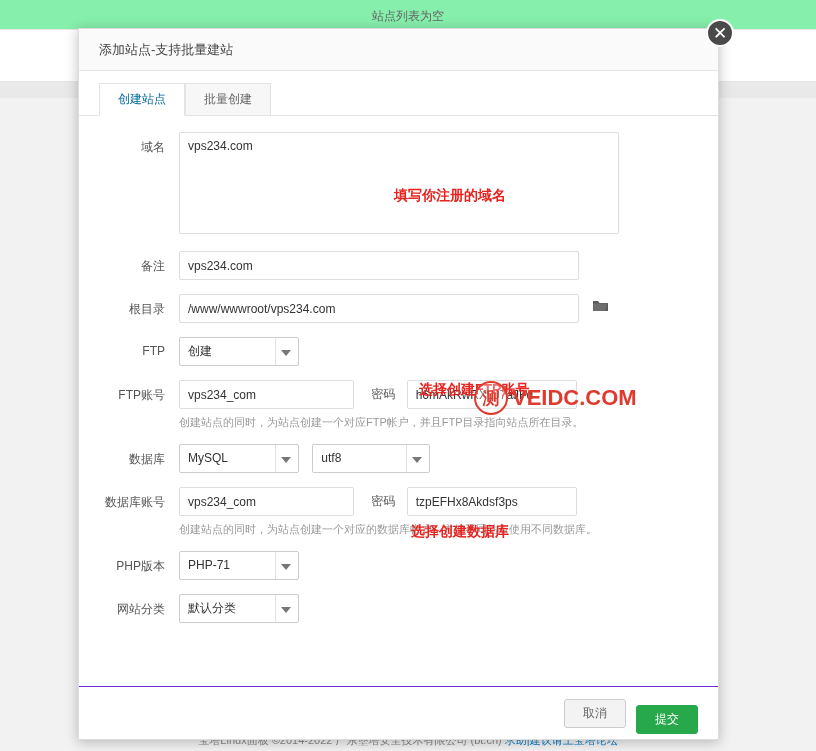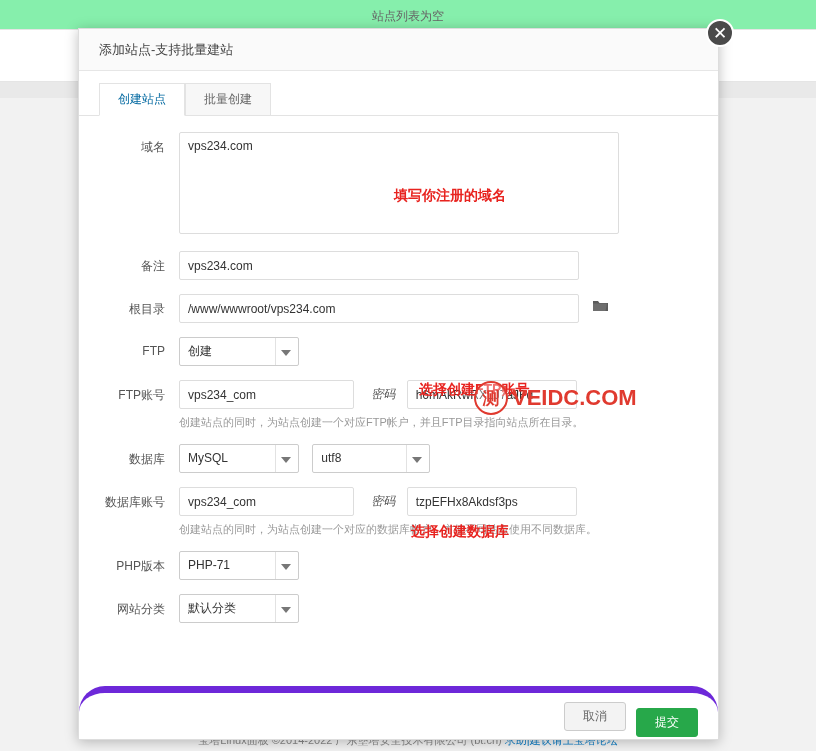--- a/index.html
+++ b/index.html
@@ -145,21 +145,21 @@
   .w-sel-php { width: 120px; }
   .w-sel-cat { width: 120px; }
 
   .folder-icon {
     display: inline-block; margin-left: 10px; vertical-align: top;
     margin-top: 5px; cursor: pointer;
   }
 
   .inline-label {
     display: inline-block; margin: 0 8px 0 14px;
-    font-size: 12px; color: #555; line-height: 29px; vertical-align: top; font-style: italic;
+    font-size: 12px; color: #555; line-height: 29px; vertical-align: top;
   }
 
   .hint {
     margin-top: 6px; font-size: 11px; color: #999;
   }
 
   .annot {
     position: absolute;
     color: #e8231f;
     font-size: 14px;
@@ -182,23 +182,23 @@
     display: flex; align-items: center; justify-content: center;
     background: rgba(255,255,255,0.35);
   }
   .wm-text {
     font-size: 22px; font-weight: bold; color: #e03a2f;
     letter-spacing: 0px;
   }
 
   .modal-footer {
     position: absolute; left: 0; right: 0; bottom: 0; height: 53px;
-    border-top: 7px solid #6d28d9; background: #fff;
+    border-top: 1px solid #6d28d9; background: #fff;
     display: flex; align-items: center; justify-content: flex-end;
-    padding-right: 20px; gap: 10px; border-radius: 26px;
+    padding-right: 20px; gap: 10px;
   }
   .btn {
     height: 29px; padding: 0 18px; border-radius: 3px;
     font-size: 12px; cursor: pointer; border: 1px solid #ccc;
     background: #f3f3f3; color: #666; line-height: 27px;
   }
   .btn-primary {
     background: #27a84a; border-color: #27a84a; color: #fff; margin-top: 12px;
   }
 </style>

